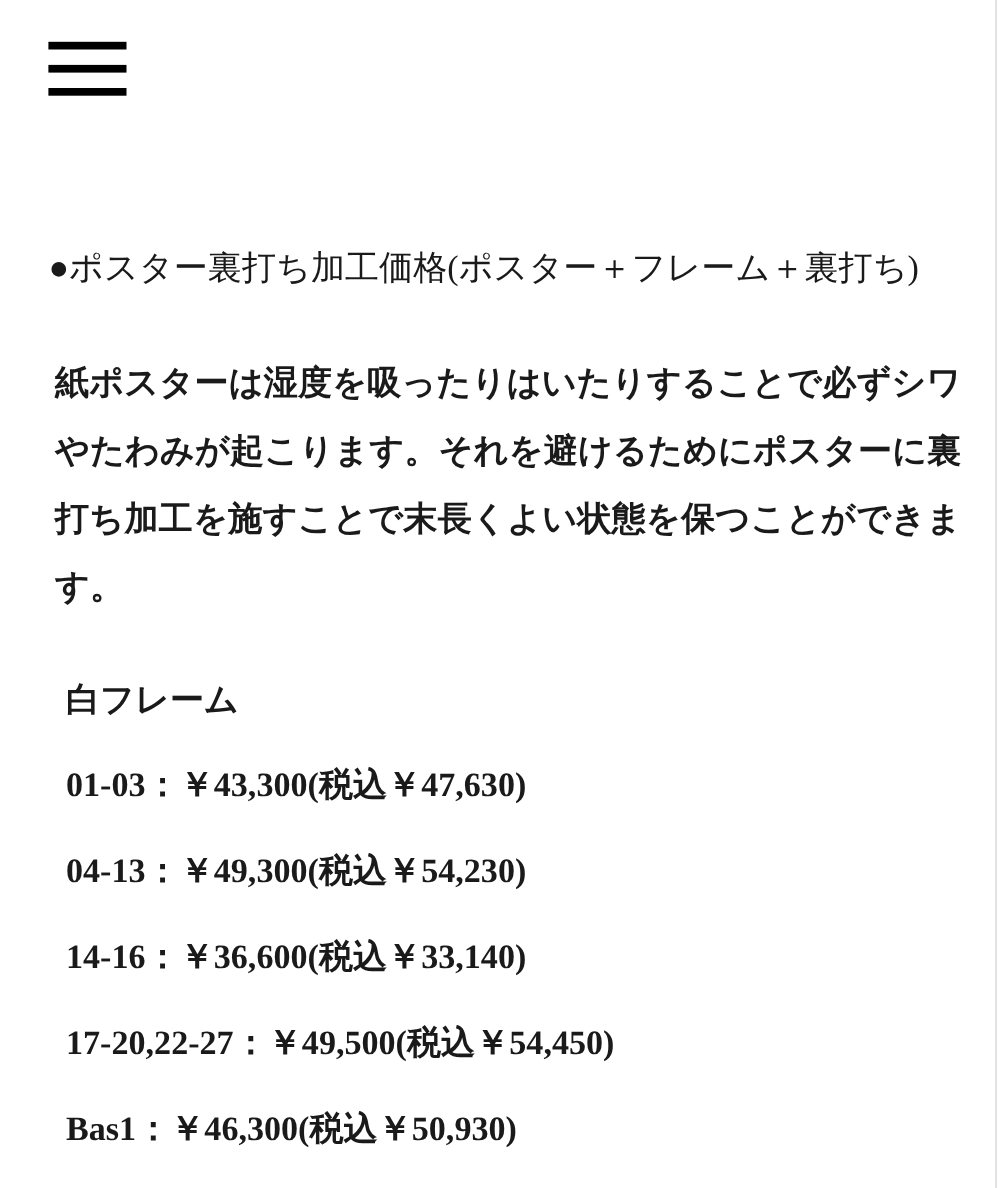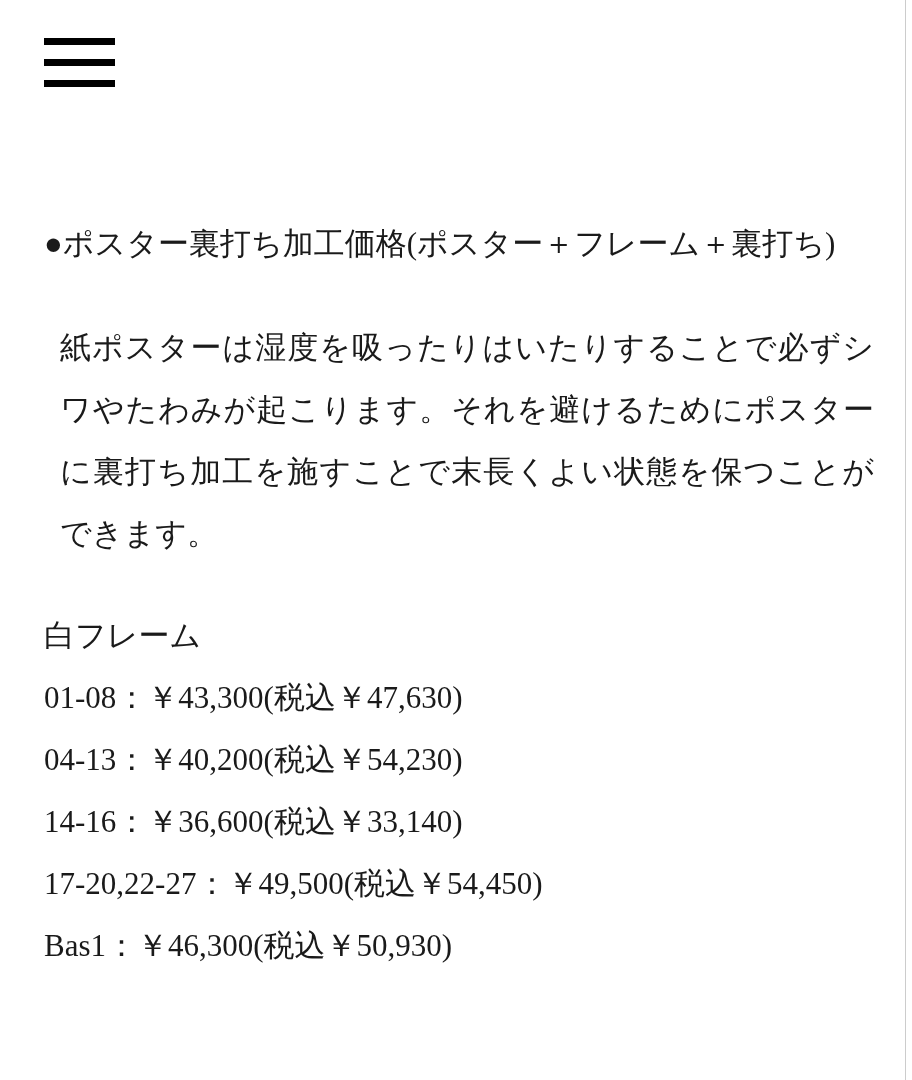--- a/index.html
+++ b/index.html
@@ -46,29 +46,31 @@
   .content {
     padding-left: 44px;
     padding-right: 38px;
     font-size: 31px;
     line-height: 62px;
   }
   .heading {
     margin: 126px 0 0 0;
   }
   .description {
-    margin: 42px 0 0 16px;
+    margin: 42px 0 0 6px;
     text-align: justify;
     text-justify: inter-character;
+    font-weight: bold;
   }
   .prices {
     margin: 40px 0 0 0;
   }
   .price-title, .price-line {
-    margin: 0;
+    margin: 16px;
+    font-weight: bold;
   }
   
   .right-edge-line {
     position: absolute;
     top: 0;
     left: 905px;
     width: 1px;
     height: 1080px;
     background: #cccccc;
   }
@@ -88,23 +90,23 @@
 
 <div class="content">
 
   <p class="heading">●ポスター裏打ち加工価格(ポスター＋フレーム＋裏打ち)</p>
 
   <p class="description">紙ポスターは湿度を吸ったりはいたりすることで必ずシワやたわみが起こります。それを避けるためにポスターに裏打ち加工を施すことで末長くよい状態を保つことができます。</p>
 
   <div class="prices">
     <p class="price-title">白フレーム</p>
 
-    <p class="price-line"><span>01-08</span><span>：</span><span>￥43,300</span><span>(税込￥47,630)</span></p>
+    <p class="price-line"><span>01-03</span><span>：</span><span>￥43,300</span><span>(税込￥47,630)</span></p>
 
-    <p class="price-line"><span>04-13</span><span>：</span><span>￥40,200</span><span>(税込￥54,230)</span></p>
+    <p class="price-line"><span>04-13</span><span>：</span><span>￥49,300</span><span>(税込￥54,230)</span></p>
 
     <p class="price-line"><span>14-16</span><span>：</span><span>￥36,600</span><span>(税込￥33,140)</span></p>
 
     <p class="price-line"><span>17-20,22-27</span><span>：</span><span>￥49,500</span><span>(税込￥54,450)</span></p>
 
 
     <p class="price-line"><span>Bas1</span><span>：</span><span>￥46,300</span><span>(税込￥50,930)</span></p>
   </div>
 
 </div>

